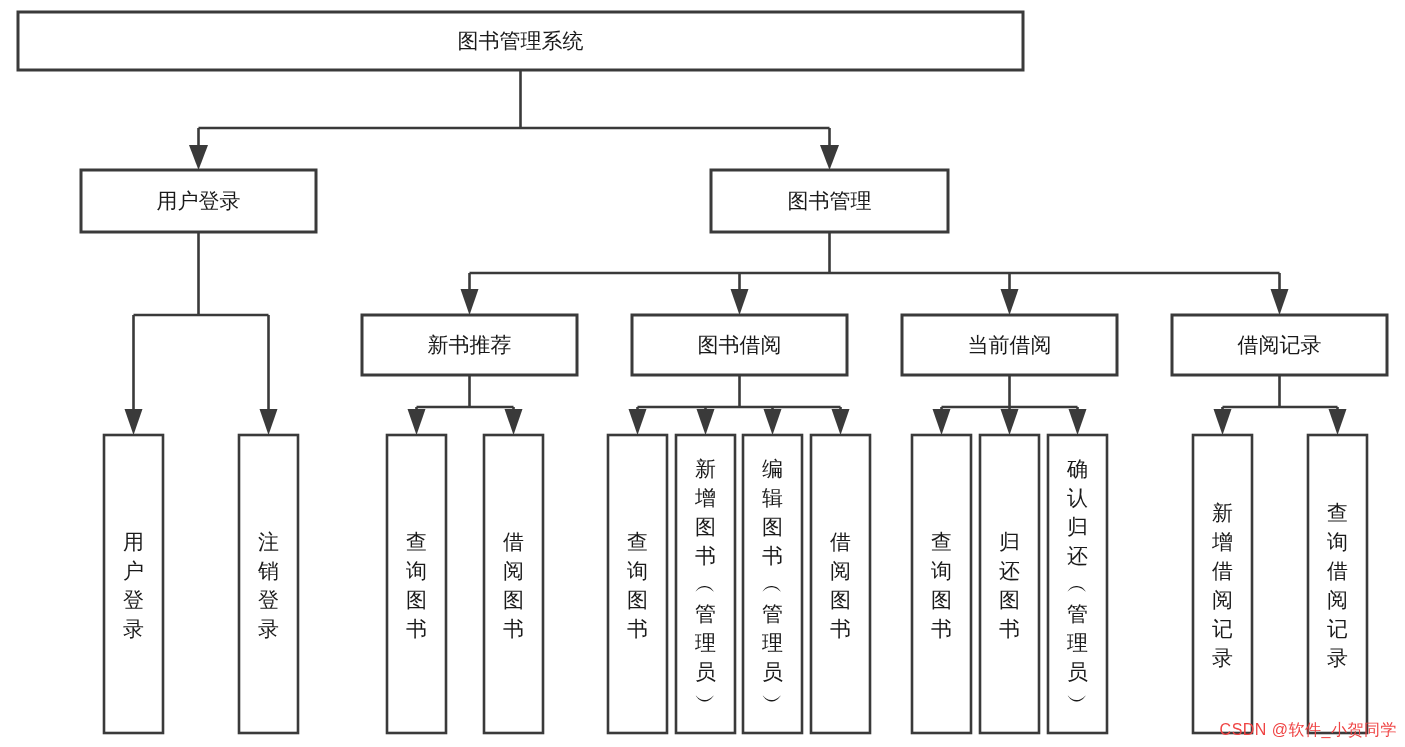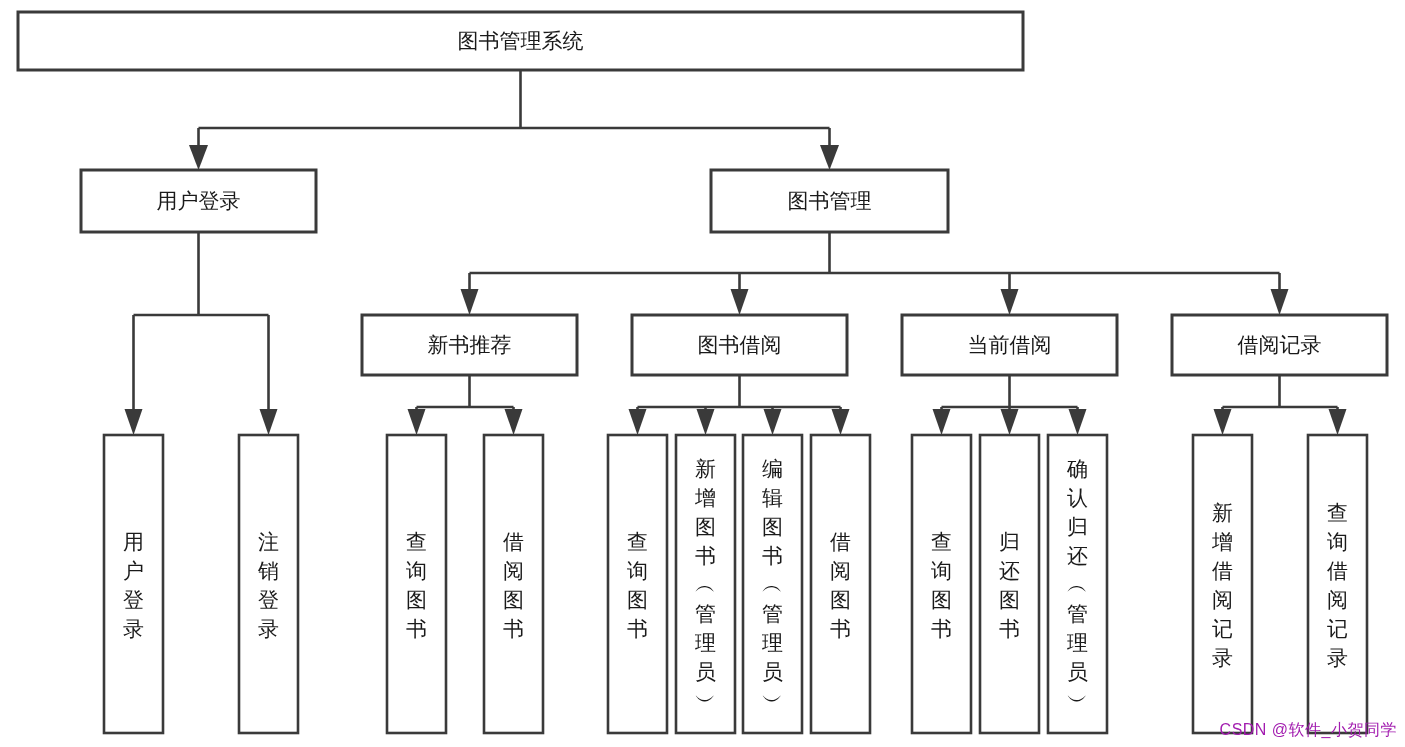--- a/index.html
+++ b/index.html
@@ -58,21 +58,21 @@
     font-size: 21px;
     fill: #1a1a1a;
     text-anchor: middle;
   }
   .watermark {
     position: absolute;
     right: 8px;
     bottom: 6px;
     font-family: "Liberation Sans", "DejaVu Sans", sans-serif;
     font-size: 16px;
-    color: #a21caf;
+    color: #ef4444;
     letter-spacing: 0.5px;
     white-space: nowrap;
     pointer-events: none;
   }
 </style>
 </head>
 <body>
 
 <div id="diagram-root">
   <svg class="canvas" viewBox="0 0 1405 747" xmlns="http://www.w3.org/2000/svg">

